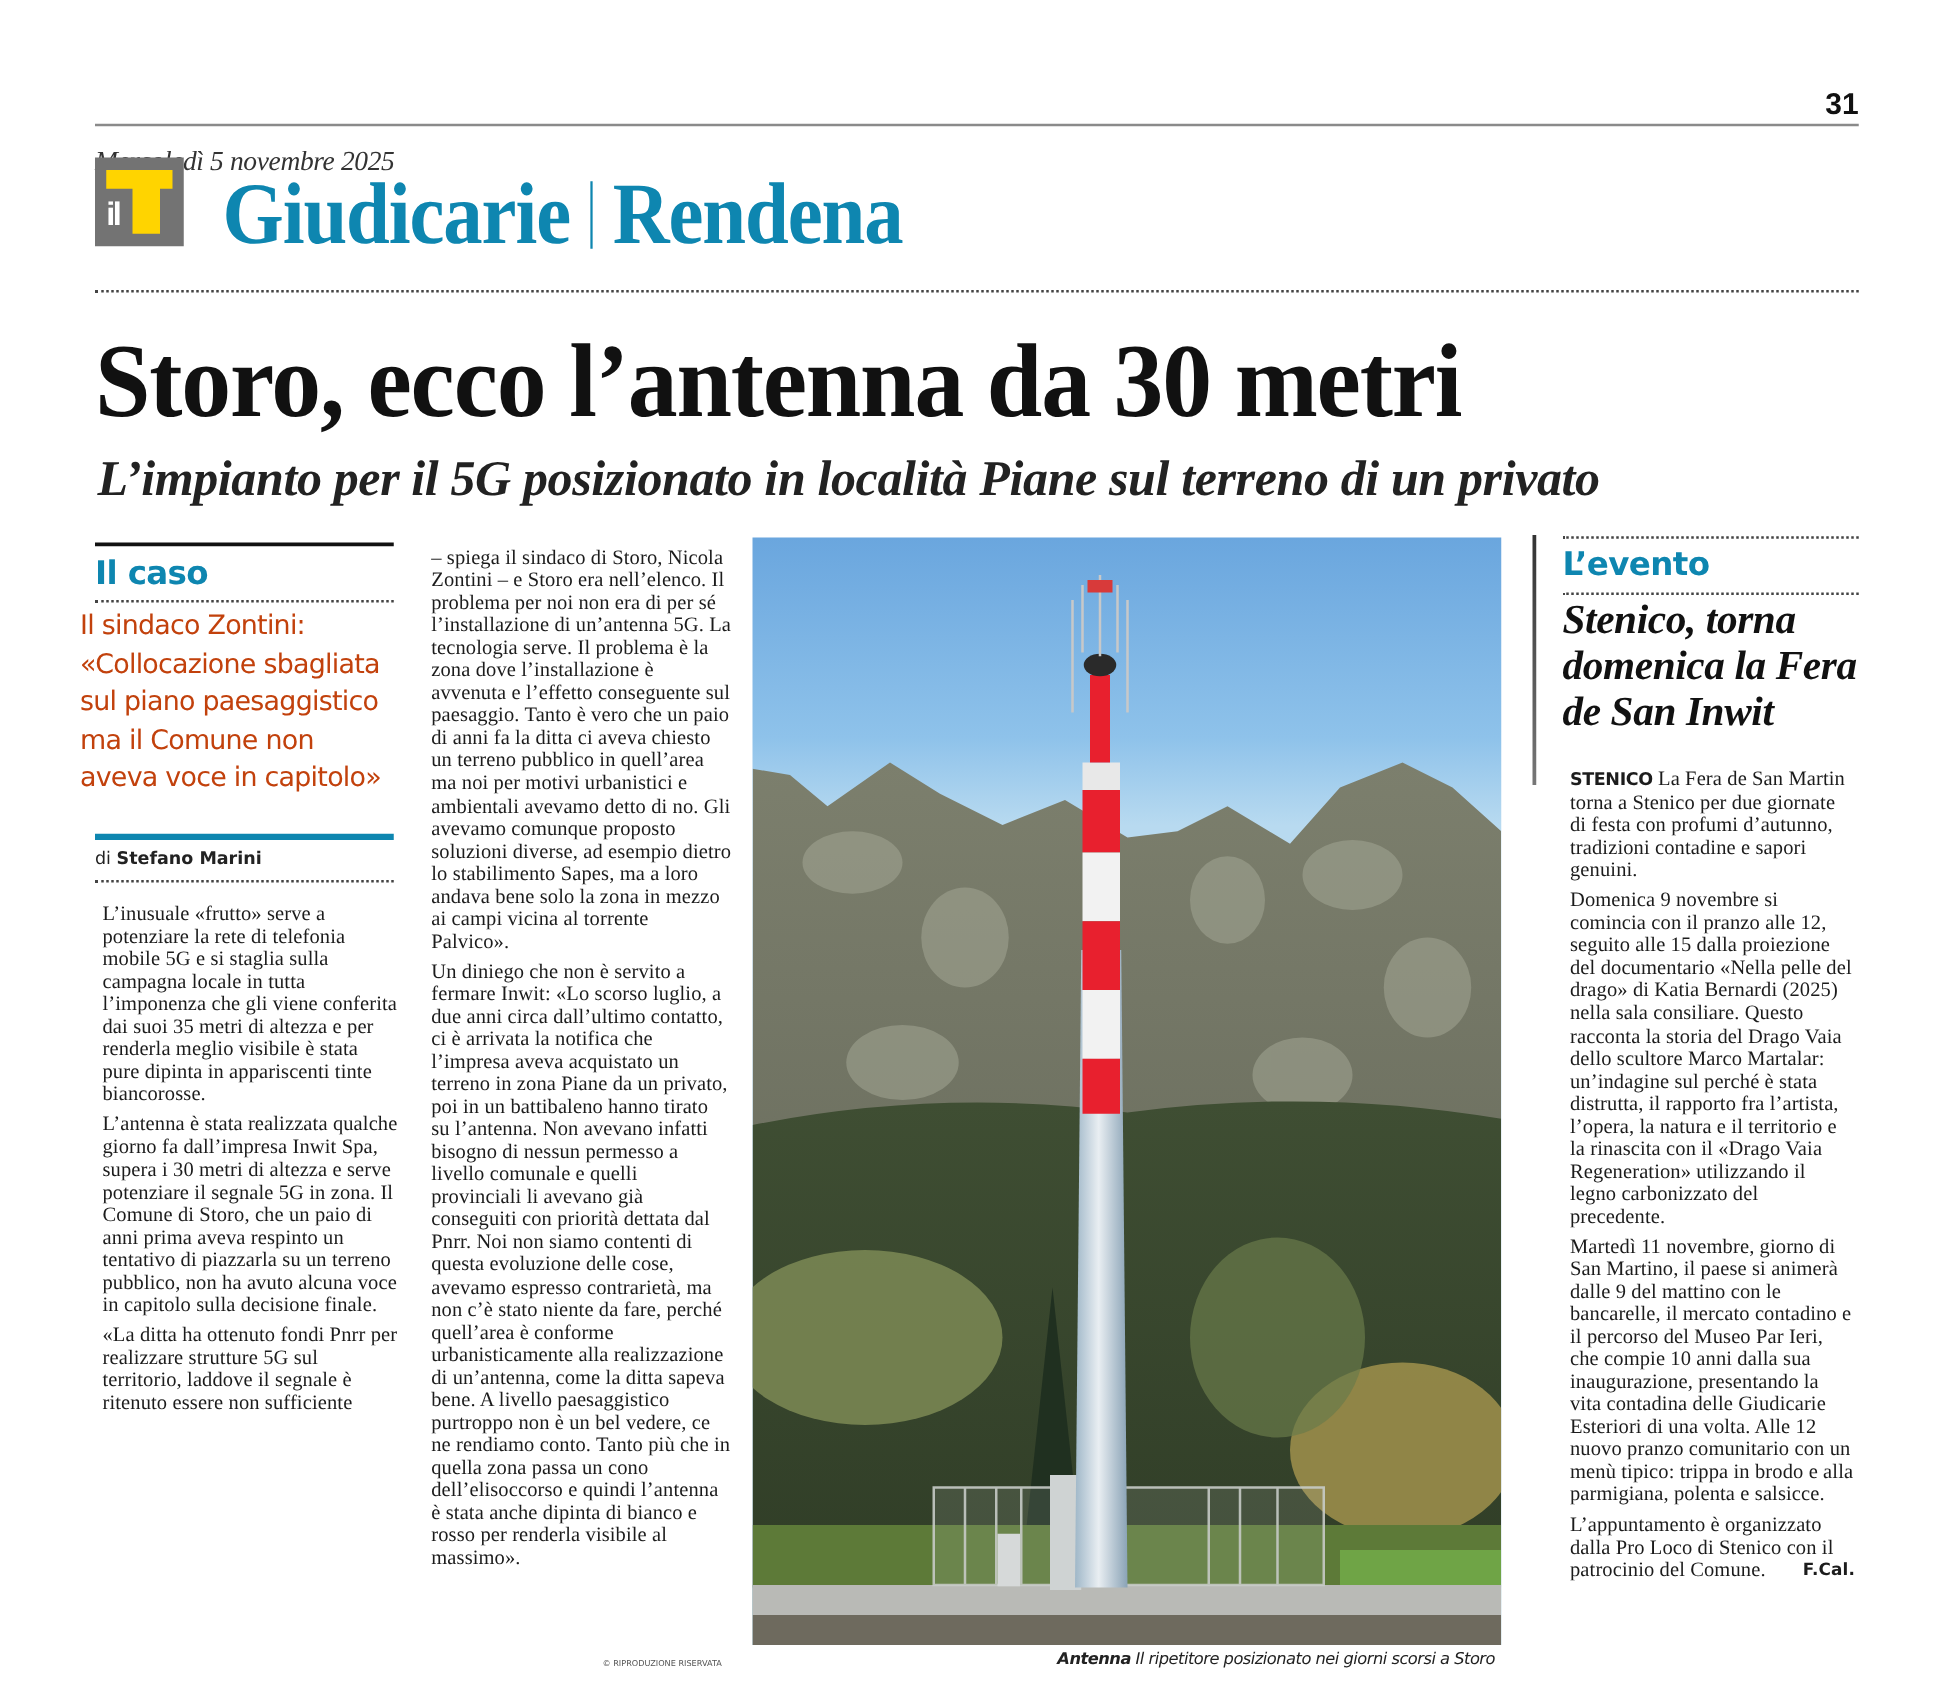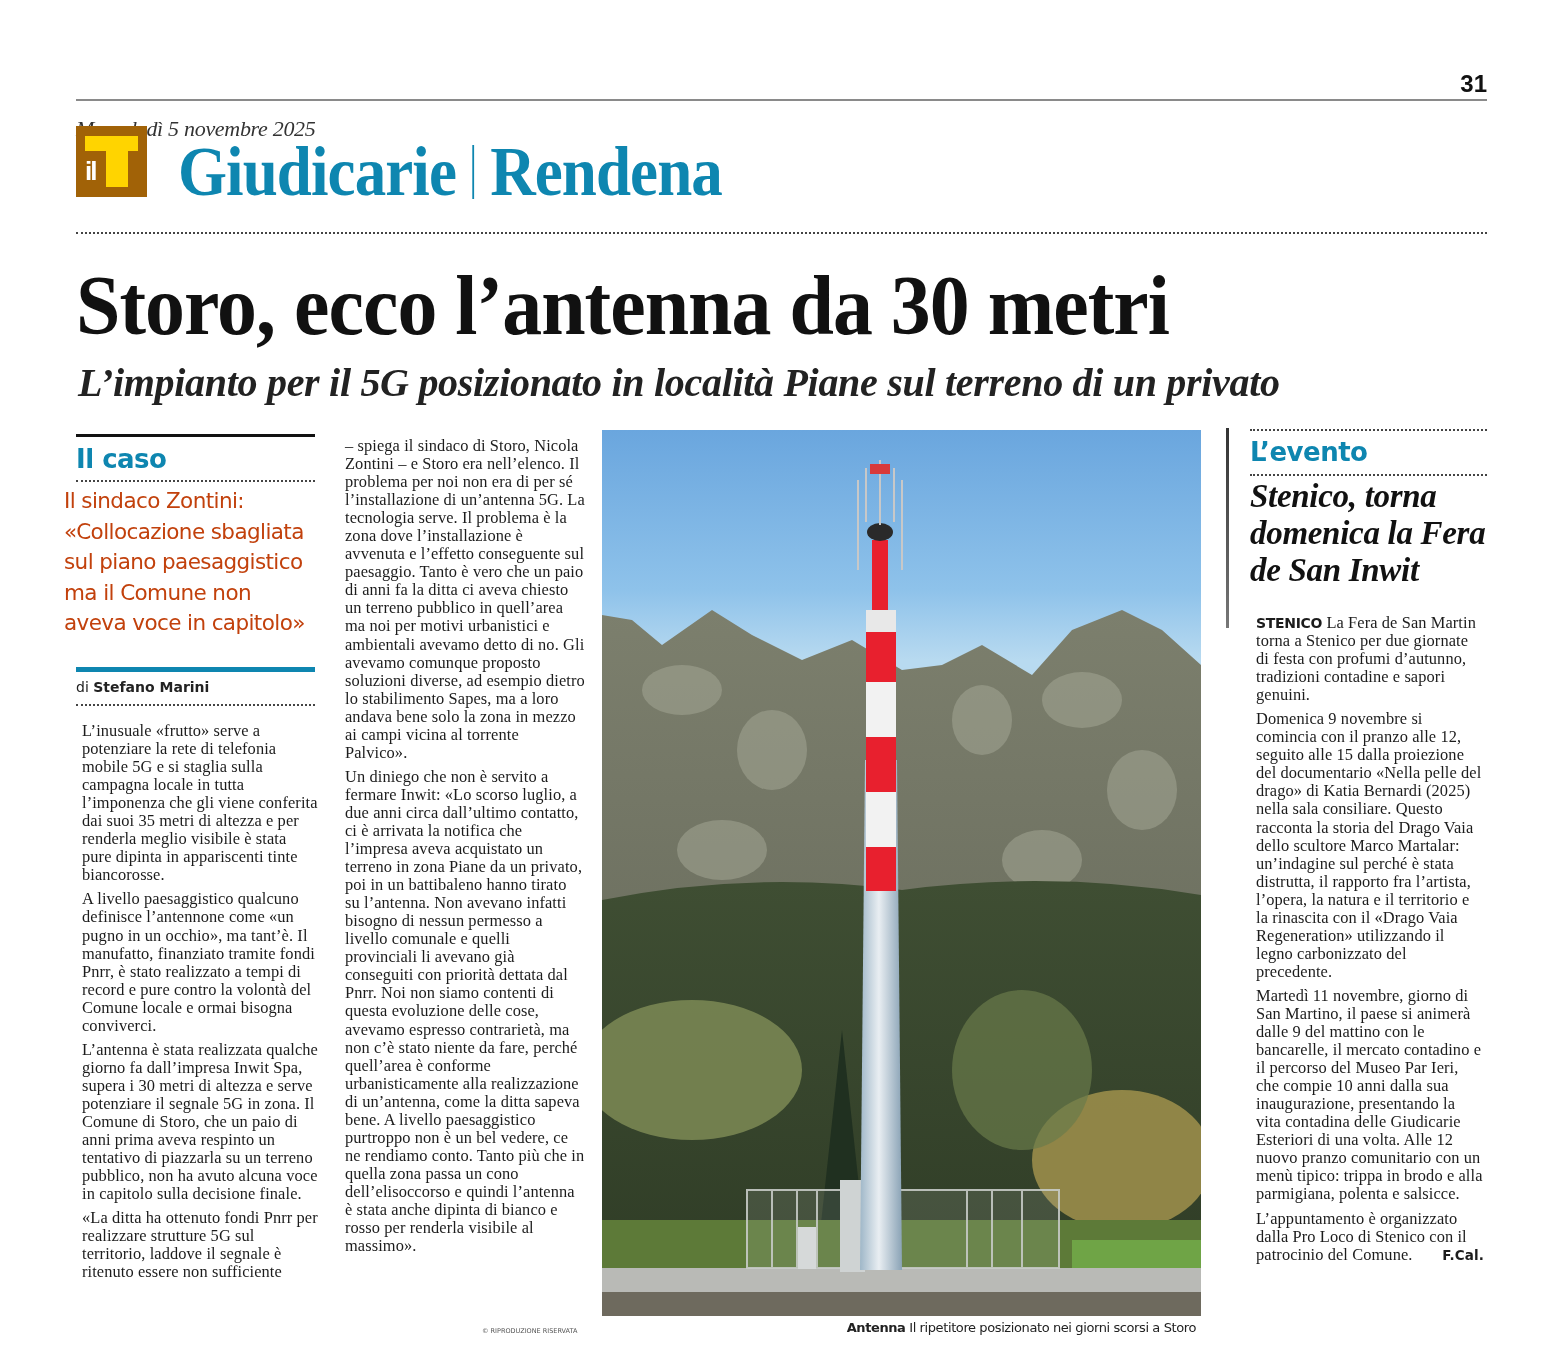--- a/index.html
+++ b/index.html
@@ -7,21 +7,21 @@
   body { position: relative; color: #1a1a1a; font-family: "DejaVu Serif", serif; }
 
   .abs { position: absolute; }
 
   
   .folio-date { left: 76px; top: 72px; font-family: "Liberation Serif", serif; font-style: italic; font-size: 22px; color: #333; letter-spacing: -0.3px; margin-top: 44px; }
   .folio-page { right: 76px; top: 70px; font-family: "Liberation Sans", sans-serif; font-weight: bold; font-size: 24px; color: #111; }
   .folio-rule { left: 76px; top: 99px; width: 1411px; height: 2px; background: #8a8a8a; }
 
   
-  .logo { left: 76px; top: 126px; width: 71px; height: 71px; background: #a16207; }
+  .logo { left: 76px; top: 126px; width: 71px; height: 71px; background: #737373; }
   .logo .t-bar { position: absolute; left: 9px; top: 10px; width: 53px; height: 15px; background: #ffd400; }
   .logo .t-stem { position: absolute; left: 30px; top: 10px; width: 22px; height: 51px; background: #ffd400; }
   .logo .il { position: absolute; left: 9px; top: 28px; width: 20px; height: 34px; color: #fff; font-family: "Liberation Sans", sans-serif; font-weight: bold; font-size: 26px; line-height: 34px; letter-spacing: -2px; }
 
   
   .section { left: 178px; top: 132px; font-family: "Liberation Serif", serif; font-weight: bold; font-size: 70px; line-height: 80px; color: #0e86b0; letter-spacing: -1px; display: flex; align-items: center; transform: scaleX(0.9); transform-origin: left center; }
   .section .sep { display: inline-block; width: 2px; height: 54px; background: #0e86b0; margin: 0 18px; }
 
   .dotted { height: 0; border-top: 2px dotted #444; }
   .head-dots { left: 76px; top: 232px; width: 1411px; }
@@ -46,21 +46,21 @@
   .body-text p { margin: 6px; }
   .col1 { left: 76px; top: 716px; width: 248px; }
   .col2 { left: 339px; top: 431px; width: 252px; }
   .dateline { font-family: "DejaVu Sans", sans-serif; font-weight: bold; font-size: 14px; letter-spacing: -0.3px; }
 
   .copyright { left: 482px; top: 1327px; font-family: "DejaVu Sans", sans-serif; font-size: 6.5px; color: #555; letter-spacing: 0; }
 
   
   .photo { left: 602px; top: 430px; width: 599px; height: 886px; overflow: hidden; background: linear-gradient(180deg, #6aa6de 0%, #8ec2ea 18%, #b8daf0 26%); }
   .photo svg { position: absolute; left: 0; top: 0; }
-  .caption { left: 602px; top: 1319px; width: 594px; text-align: right; font-family: "DejaVu Sans", sans-serif; font-size: 13px; line-height: 18px; color: #222; letter-spacing: -0.4px; }
+  .caption { left: 602px; top: 1319px; width: 594px; text-align: right; font-family: "DejaVu Sans", sans-serif; font-size: 13px; line-height: 18px; color: #222; letter-spacing: -0.4px; font-style: italic; }
   .caption b { font-weight: bold; }
 
   
   .vrule { left: 1226px; top: 428px; width: 3px; height: 200px; background: linear-gradient(180deg, #333 0%, #777 100%); }
   .evento-dots-top { left: 1250px; top: 429px; width: 237px; }
   .evento-kicker { left: 1250px; top: 435px; }
   .evento-dots-bot { left: 1250px; top: 474px; width: 237px; }
   .evento-title { left: 1250px; top: 478px; width: 240px; font-family: "Liberation Serif", serif; font-style: italic; font-size: 33px; line-height: 37px; color: #111; letter-spacing: -0.3px; }
   .col3 { left: 1250px; top: 608px; width: 240px; }
   .signature { float: right; font-family: "DejaVu Sans", sans-serif; font-weight: bold; font-size: 13.5px; }
@@ -100,21 +100,20 @@
 </div>
 <div class="abs byline-rule"></div>
 <div class="abs byline">
   <span>di</span>
   <b>Stefano Marini</b>
 </div>
 <div class="abs dotted byline-dots"></div>
 
 <div class="abs body-text col1">
   <p>L’inusuale «frutto» serve a potenziare la rete di telefonia mobile 5G e si staglia sulla campagna locale in tutta l’imponenza che gli viene conferita dai suoi 35 metri di altezza e per renderla meglio visibile è stata pure dipinta in appariscenti tinte biancorosse.</p>
-  <p>A livello paesaggistico qualcuno definisce l’antennone come «un pugno in un occhio», ma tant’è. Il manufatto, finanziato tramite fondi Pnrr, è stato realizzato a tempi di record e pure contro la volontà del Comune locale e ormai bisogna conviverci.</p>
   <p>L’antenna è stata realizzata qualche giorno fa dall’impresa Inwit Spa, supera i 30 metri di altezza e serve potenziare il segnale 5G in zona. Il Comune di Storo, che un paio di anni prima aveva respinto un tentativo di piazzarla su un terreno pubblico, non ha avuto alcuna voce in capitolo sulla decisione finale.</p>
   <p>«La ditta ha ottenuto fondi Pnrr per realizzare strutture 5G sul territorio, laddove il segnale è ritenuto essere non sufficiente</p>
 </div>
 
 <div class="abs body-text col2">
   <p>– spiega il sindaco di Storo, Nicola Zontini – e Storo era nell’elenco. Il problema per noi non era di per sé l’installazione di un’antenna 5G. La tecnologia serve. Il problema è la zona dove l’installazione è avvenuta e l’effetto conseguente sul paesaggio. Tanto è vero che un paio di anni fa la ditta ci aveva chiesto un terreno pubblico in quell’area ma noi per motivi urbanistici e ambientali avevamo detto di no. Gli avevamo comunque proposto soluzioni diverse, ad esempio dietro lo stabilimento Sapes, ma a loro andava bene solo la zona in mezzo ai campi vicina al torrente Palvico».</p>
   <p>Un diniego che non è servito a fermare Inwit: «Lo scorso luglio, a due anni circa dall’ultimo contatto, ci è arrivata la notifica che l’impresa aveva acquistato un terreno in zona Piane da un privato, poi in un battibaleno hanno tirato su l’antenna. Non avevano infatti bisogno di nessun permesso a livello comunale e quelli provinciali li avevano già conseguiti con priorità dettata dal Pnrr. Noi non siamo contenti di questa evoluzione delle cose, avevamo espresso contrarietà, ma non c’è stato niente da fare, perché quell’area è conforme urbanisticamente alla realizzazione di un’antenna, come la ditta sapeva bene. A livello paesaggistico purtroppo non è un bel vedere, ce ne rendiamo conto. Tanto più che in quella zona passa un cono dell’elisoccorso e quindi l’antenna è stata anche dipinta di bianco e rosso per renderla visibile al massimo».</p>
 </div>
 <div class="abs copyright">© RIPRODUZIONE RISERVATA</div>
 

